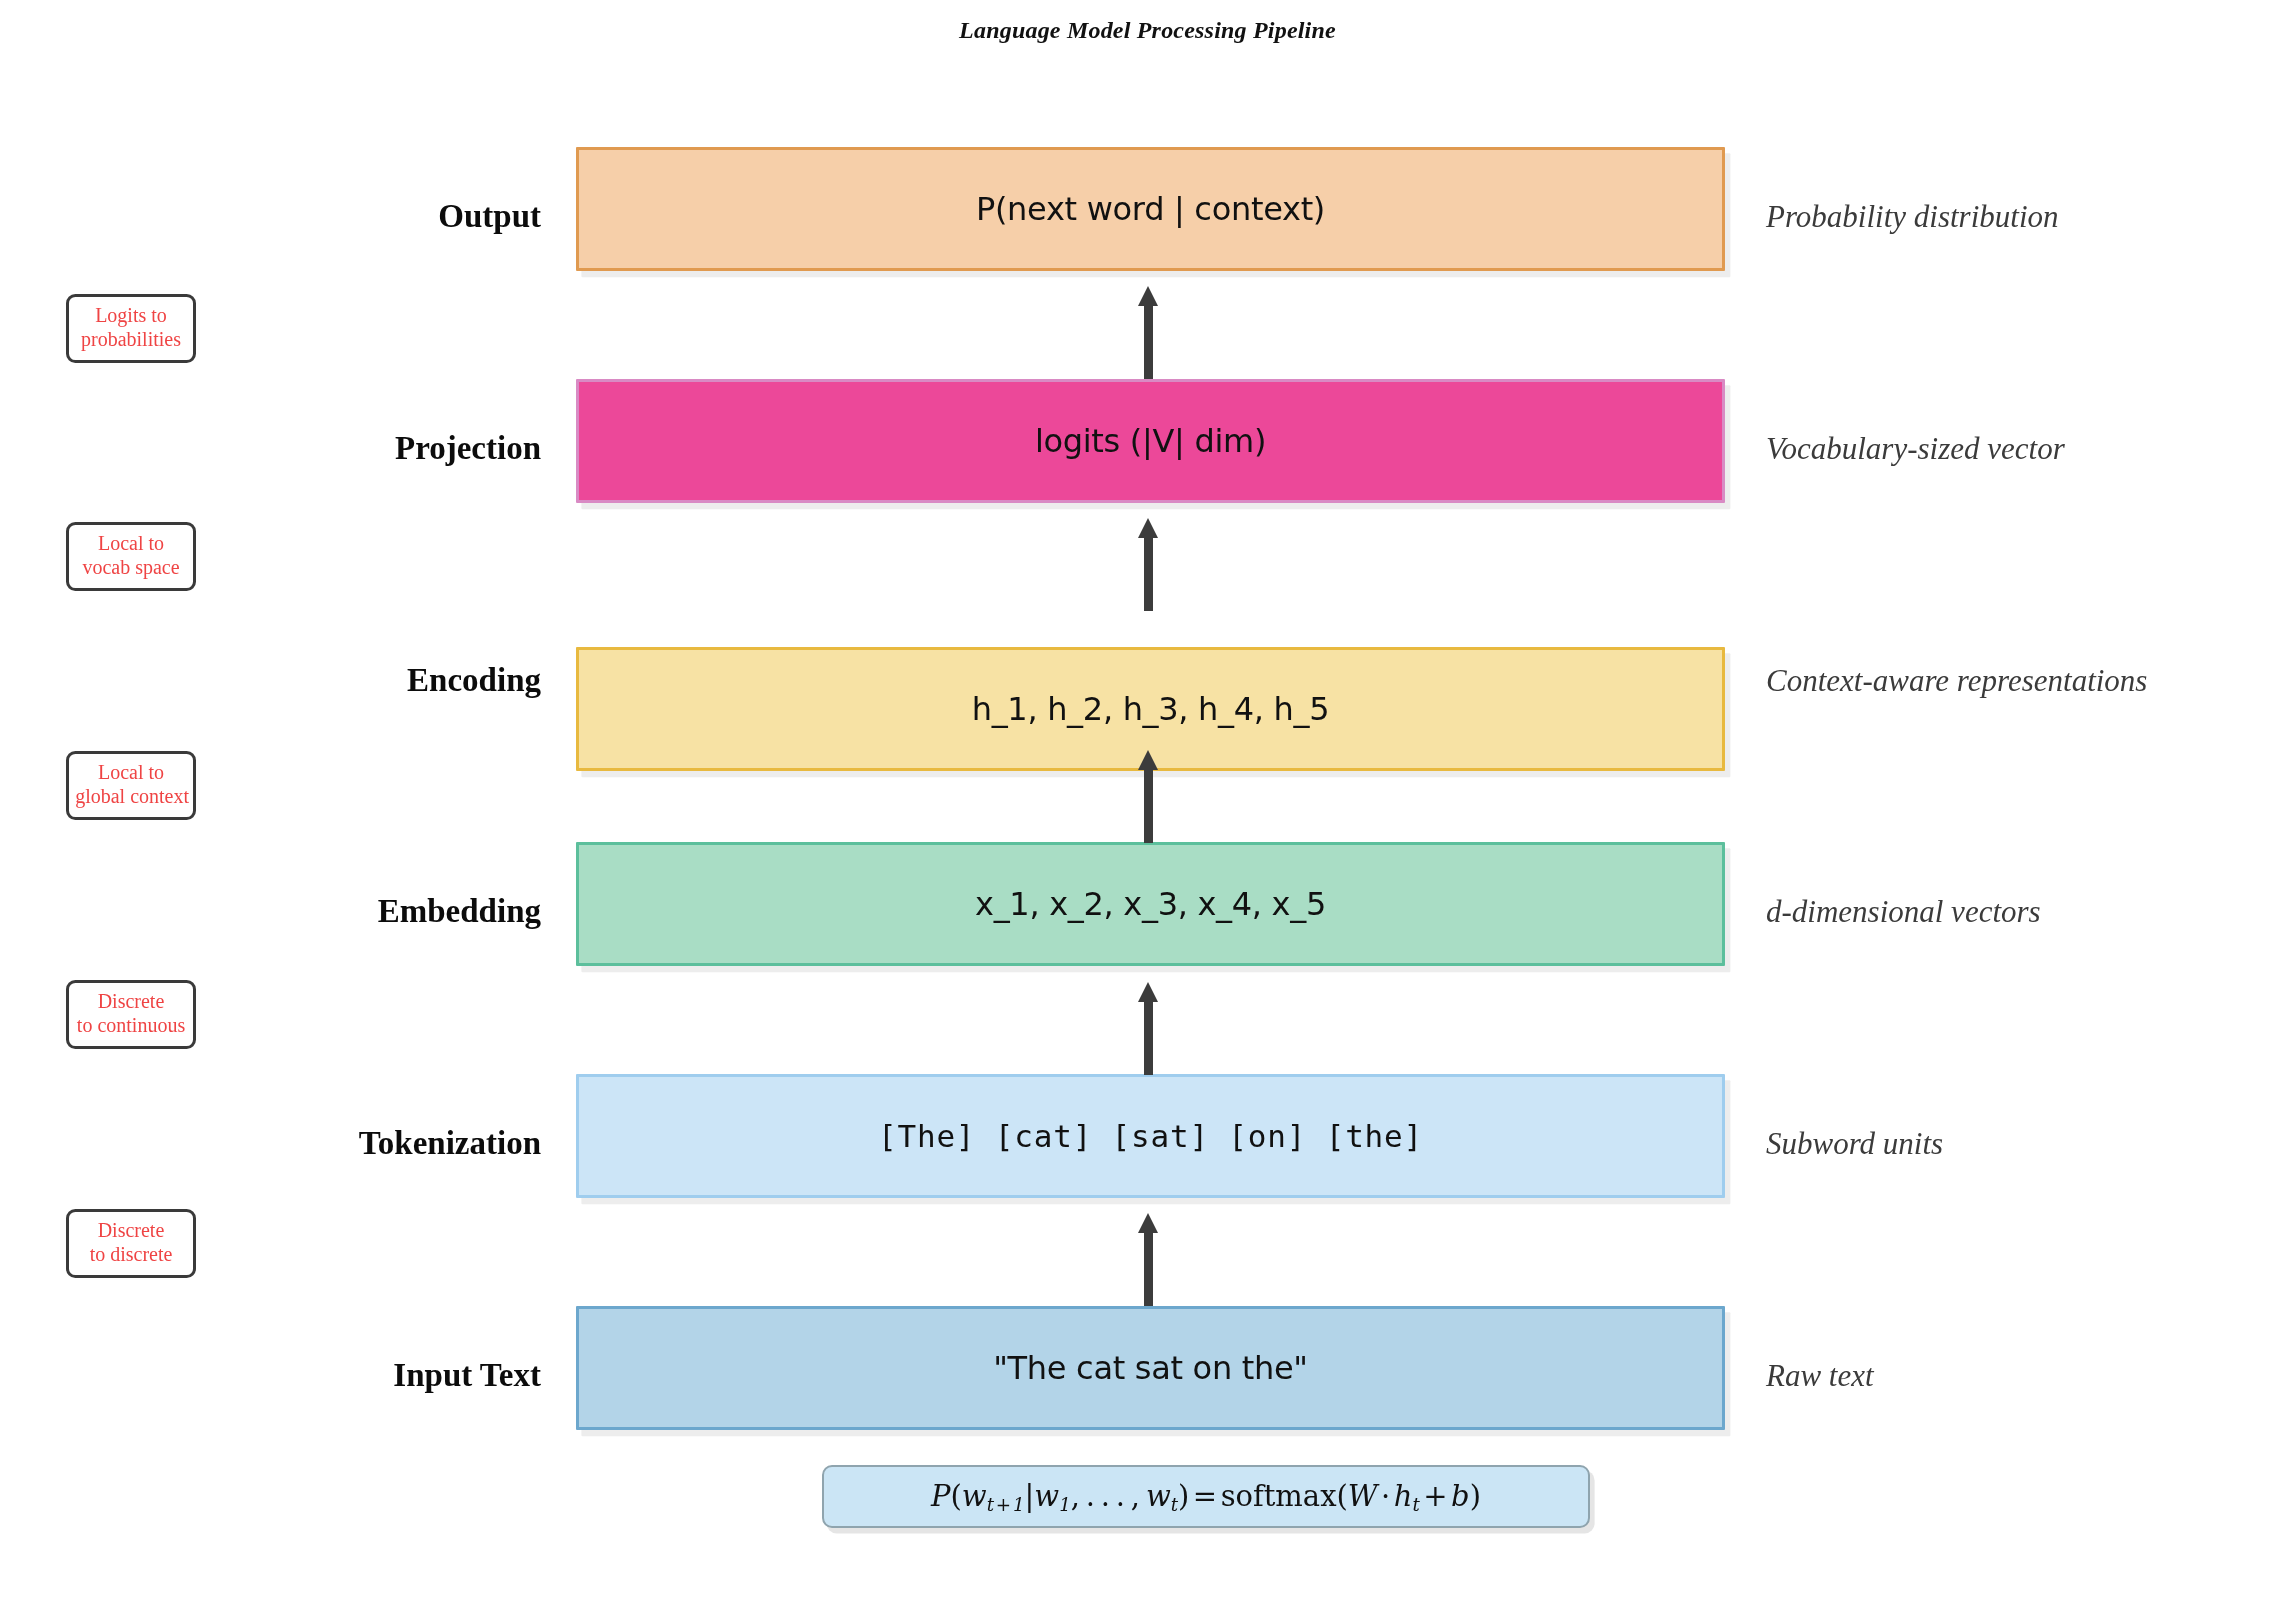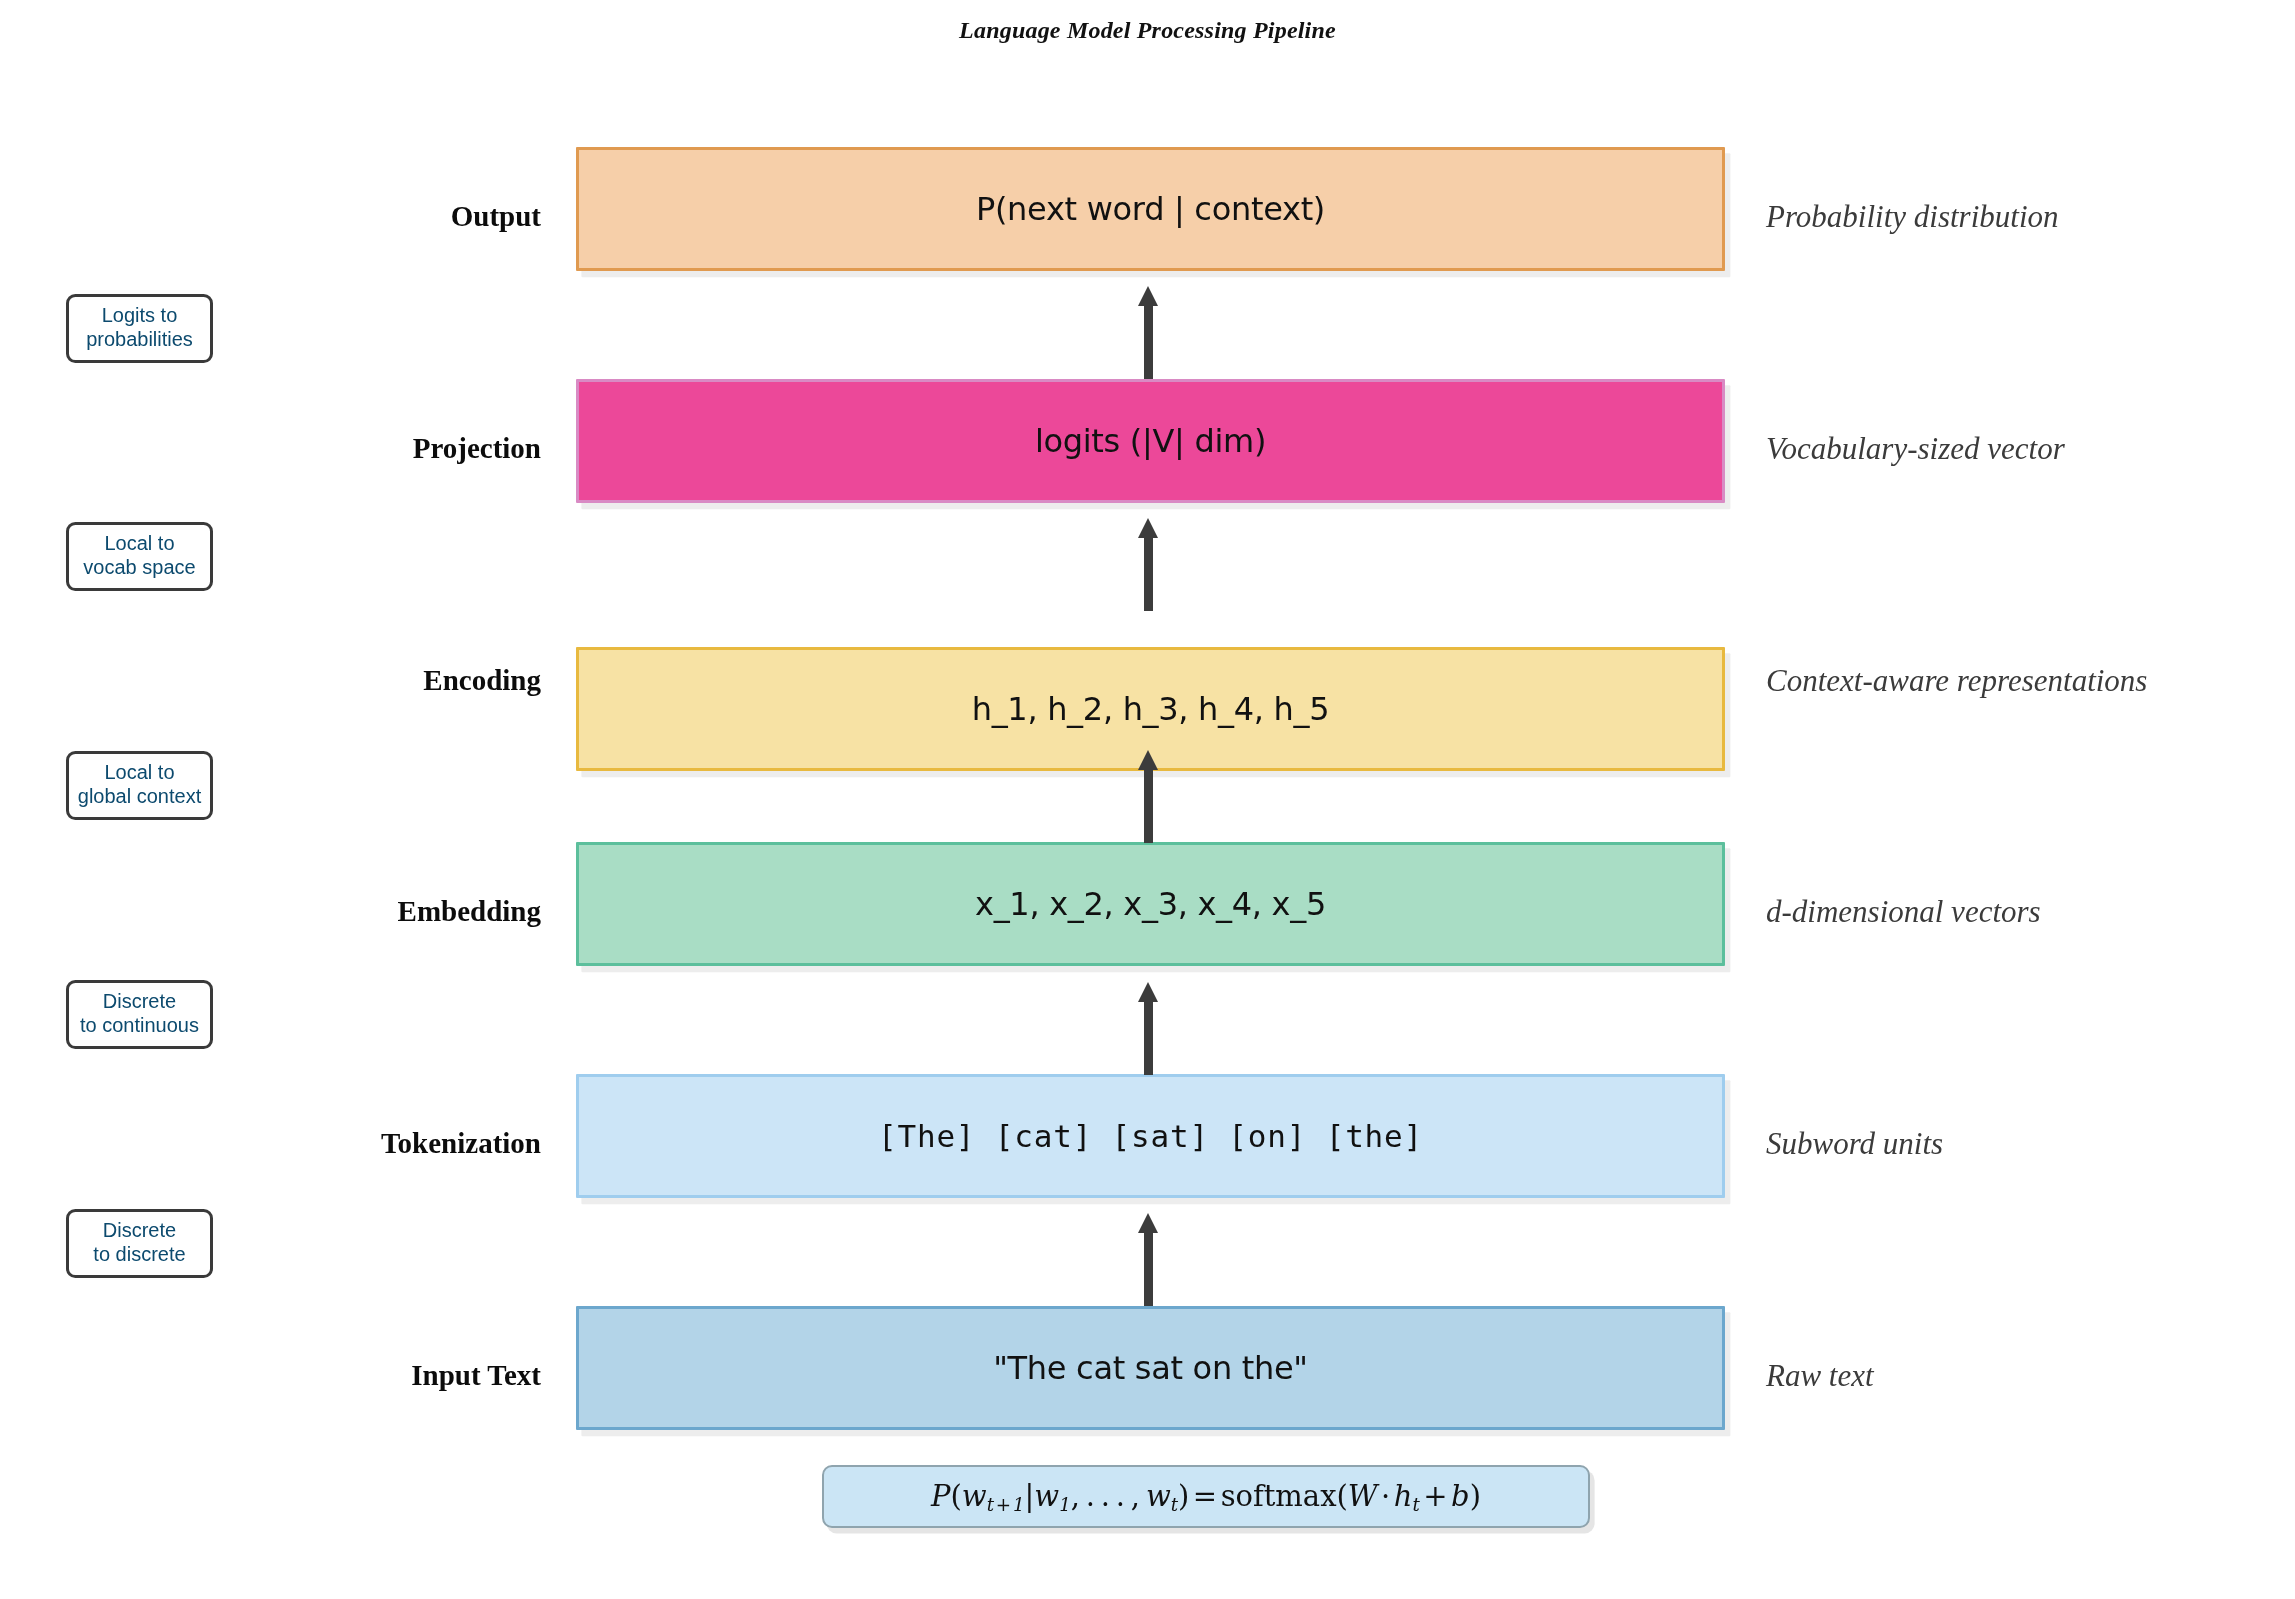--- a/index.html
+++ b/index.html
@@ -44,21 +44,21 @@
     left: 232px;
     width: 309px;
     top: 0;
     height: 139px;
     display: flex;
     align-items: center;
     justify-content: flex-end;
     text-align: right;
     font-family: "Liberation Serif", serif;
     font-weight: bold;
-    font-size: 29px;
+    font-size: 33px;
     color: #0c0c0c;
   }
 
   .stage-box {
     position: absolute;
     left: 576px;
     top: 0;
     width: 1149px;
     height: 124px;
     box-sizing: border-box;
@@ -119,31 +119,31 @@
     height: 0;
     border-left: 10px solid transparent;
     border-right: 10px solid transparent;
     border-bottom: 20px solid #3c3c3c;
   }
 
   
   .transition-box {
     position: absolute;
     left: 66px;
-    width: 147px;
+    width: 130px;
     box-sizing: border-box;
     padding: 7px 6.2px 8.5px;
     border: 3.1px solid #3a3a3a;
     border-radius: 9.3px;
     background: #ffffff;
     text-align: center;
-    font-family: Liberation Sans, sans-serif;
+    font-family: Liberation Serif, serif;
     font-size: 20px;
     line-height: 1.18;
-    color: #0c4a6e;
+    color: #ef4444;
   }
   .transition-box .ln { display: block; white-space: nowrap; }
 
   
   #formula-box {
     position: absolute;
     left: 822px;
     top: 1465px;
     width: 768px;
     height: 63px;

